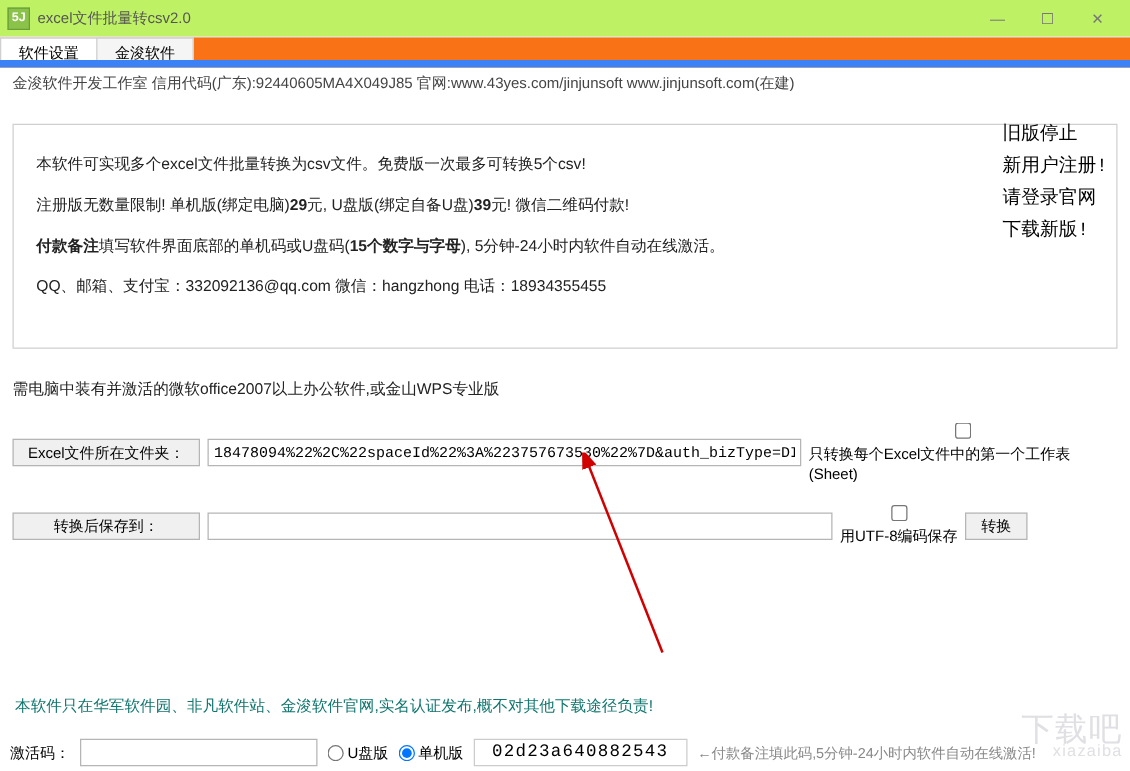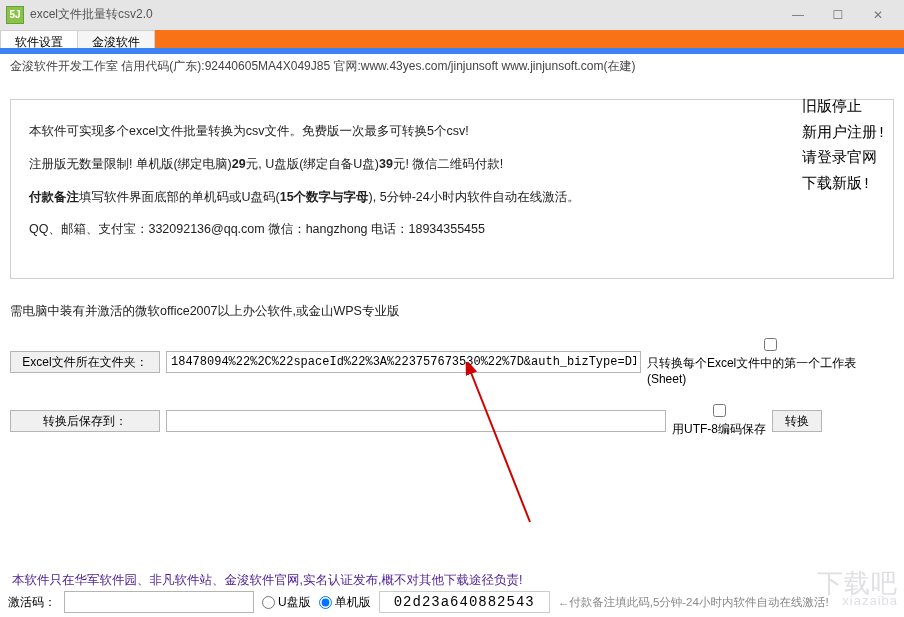--- a/index.html
+++ b/index.html
@@ -1,17 +1,17 @@
 <!DOCTYPE html>
 <html><head>
 <meta charset="utf-8">
 <style>
 * { box-sizing: border-box; margin: 0; padding: 0; }
 body { font-family: "Microsoft YaHei", SimSun, Arial, sans-serif; font-size: 12px; background: #fff; width: 904px; height: 617px; overflow: hidden; position: relative; }
-.titlebar { height: 30px; background: #e5e5e5; border-bottom: 1px solid #e5e5e5; display: flex; align-items: center; padding: 0 6px; }
+.titlebar { height: 30px; background: #bef264; border-bottom: 1px solid #e5e5e5; display: flex; align-items: center; padding: 0 6px; }
 .titlebar .logo { width: 18px; height: 18px; background: #8bc34a; border: 1px solid #689f38; margin-right: 6px; display: flex; align-items: center; justify-content: center; color: #fff; font-size: 10px; font-weight: bold; }
 .titlebar .title { flex: 1; color: #555; font-size: 12px; }
 .titlebar .winbtn { width: 40px; height: 28px; display: flex; align-items: center; justify-content: center; color: #777; font-family: Arial; }
 .tabs { display: flex; height: 24px; background: #f97316; border-bottom: 6px solid #3b82f6; }
 .tab { padding: 3px 14px; border: 1px solid #d0d0d0; border-bottom: none; background: #fff; margin-right: -1px; font-size: 12px; cursor: default; }
 .tab.inactive { background: #f5f5f5; }
 .content { padding: 4px 10px 0 10px; }
 .headerline { color: #444; font-size: 12px; margin-bottom: 2px; }
 .infobox { border: 1px solid #d0d0d0; margin-top: 24px; padding: 22px 18px 18px 18px; height: 180px; position: relative; }
 .infobox p { margin-bottom: 14px; font-size: 12.5px; color: #222; line-height: 1.5; }
@@ -19,21 +19,21 @@
 .reqline { margin-top: 24px; font-size: 12.5px; color: #222; }
 .row { display: flex; align-items: center; margin-top: 18px; gap: 6px; }
 .btn { background: #f0f0f0; border: 1px solid #b5b5b5; padding: 3px 8px; font-size: 12px; height: 22px; display: flex; align-items: center; min-width: 150px; justify-content: center; cursor: default; }
 .btn.small { min-width: 50px; }
 .txt { border: 1px solid #b5b5b5; padding: 2px 4px; font-size: 12px; height: 22px; font-family: "Courier New", monospace; background: #fff; }
 .txt.path { width: 478px; }
 .txt.save { width: 500px; }
 .chk { display: flex; align-items: center; gap: 4px; font-size: 12px; flex-direction: column; }
 .chk input { width: 13px; height: 13px; }
 .arrow-svg { position: absolute; left: 460px; top: 362px; pointer-events: none; }
-.warn { color: #4c1d95; font-size: 12.5px; position: absolute; left: 12px; bottom: 28px; }
+.warn { color: #0f766e; font-size: 12.5px; position: absolute; left: 12px; bottom: 43px; }
 .footer { position: absolute; left: 0; right: 0; bottom: 4px; display: flex; align-items: center; gap: 8px; padding: 0 8px; font-size: 12px; }
 .footer .code-input { width: 190px; }
 .footer .radio { display: flex; align-items: center; gap: 3px; }
 .footer .machinecode { font-family: "Courier New", monospace; font-size: 14px; letter-spacing: 1px; border: 1px solid #ccc; padding: 2px 14px; }
 .footer .hint { color: #888; font-size: 11.5px; }
 .watermark { position: absolute; right: 6px; bottom: 10px; color: #e0e0e4; font-size: 26px; font-family: Arial; text-align: right; line-height: 0.9; pointer-events: none; letter-spacing: 1px; }
 </style>
 </head>
 <body>
 

